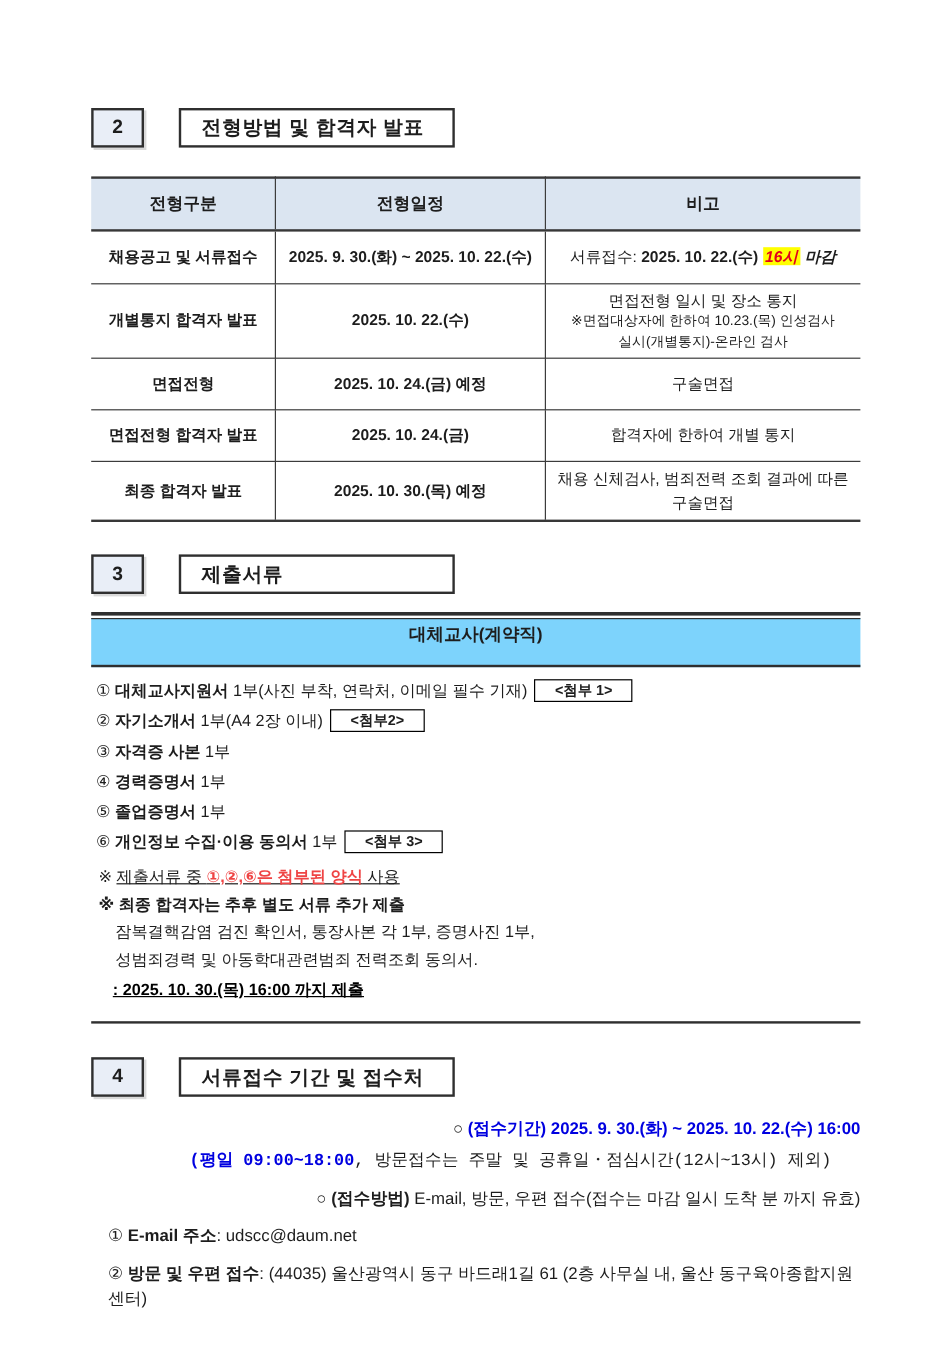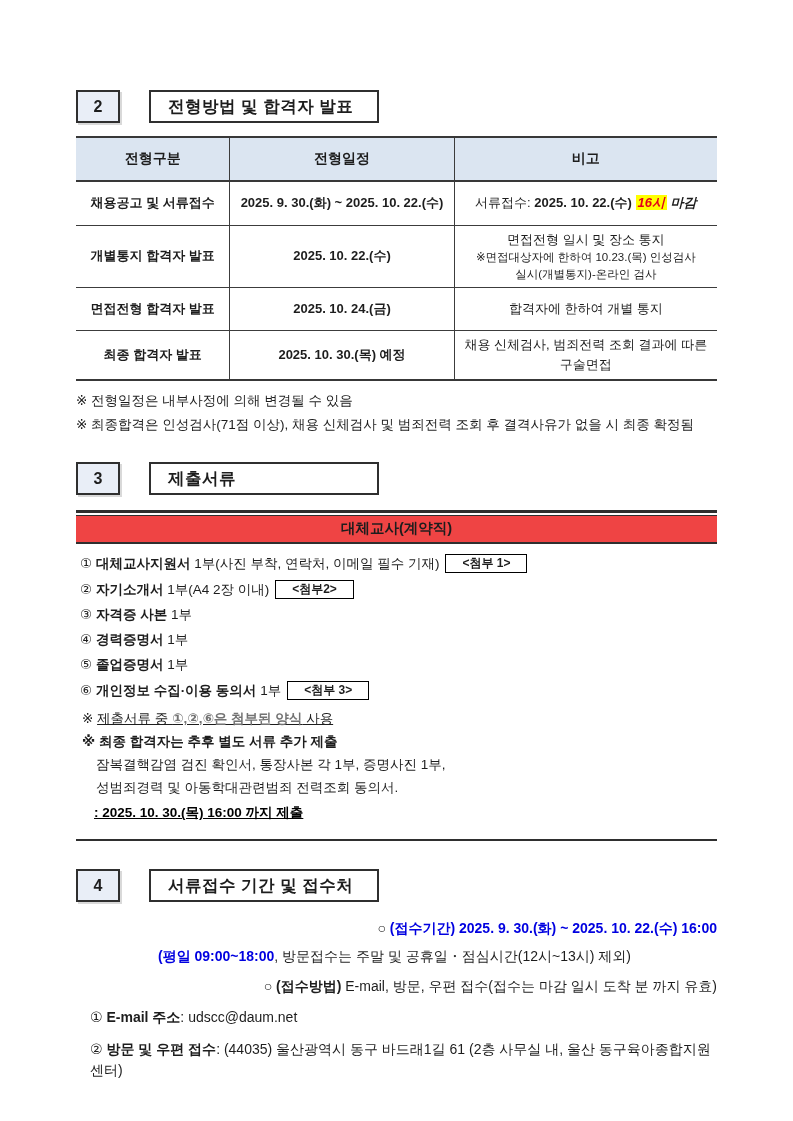--- a/index.html
+++ b/index.html
@@ -17,21 +17,21 @@
     display:flex;align-items:center;justify-content:center;
     font-weight:bold;font-size:16px;box-shadow:2px 2px 0 rgba(0,0,0,.15);
   }
   .title-box{
     width:230px;box-sizing:border-box;background:#ffffff;border:2px solid #2f2f2f;
     margin-left:29px;display:flex;align-items:center;padding-left:17px;
     font-weight:bold;font-size:16.5px;letter-spacing:.5px;
   }
 
   
-  table.sch{width:100%;border-collapse:collapse;table-layout:fixed;margin-top:13px;
+  table.sch{width:100%;border-collapse:collapse;table-layout:fixed;margin-top:24px;
     border-top:2.6px solid #383838;border-bottom:2.6px solid #383838;}
   table.sch th,table.sch td{
     border:1.4px solid #3c3c3c;border-left-width:1.4px;text-align:center;vertical-align:middle;
     font-size:13px;padding:4px 4px;box-sizing:border-box;
   }
   table.sch tr>*:first-child{border-left:none;}
   table.sch tr>*:last-child{border-right:none;}
   table.sch th{background:#dbe5f1;font-weight:bold;font-size:14px;height:44px;border-bottom:2.2px solid #383838;}
   .col-cat{width:24%;} .col-sch{width:35%;} .col-rem{width:41%;}
   td.cat{font-weight:bold;font-size:13.5px;height:44px;}
@@ -45,44 +45,44 @@
   .rem5{line-height:1.5;}
 
   .tbl-notes{margin-top:9px;font-size:13.5px;line-height:1.6;}
   .tbl-notes p{margin:0 0 2px 0;}
 
   
   .sec3{margin-top:27px;}
   .s3-box{margin-top:15px;border-bottom:2.6px solid #2f2f2f;}
   .s3-topline{height:2.6px;background:#2f2f2f;margin-bottom:2.5px;}
   .box-header{
-    background:#ef4444;border-top:1.4px solid #2f2f2f;border-bottom:2.2px solid #2f2f2f;
-    text-align:center;font-weight:bold;font-size:14.5px;padding:3px 0 4px 0;
+    background:#7dd3fc;border-top:1.4px solid #2f2f2f;border-bottom:2.2px solid #2f2f2f;
+    text-align:center;font-weight:bold;font-size:14.5px;padding:3px 0 16px 0;
   }
   .box-body{padding:10px 4px 10px 4px;font-size:13.5px;}
   .doc-item{margin:0 0 5px 0;line-height:1.5;}
   .doc-item .nm{font-weight:bold;}
   .attach{
     display:inline-block;border:1.6px solid #000;font-weight:bold;font-size:12px;
     padding:0 16px;margin-left:6px;line-height:17px;vertical-align:1px;
   }
   .note-form{margin:8px 0 3px 2px;line-height:1.5;}
   .note-form .ul{text-decoration:underline;}
-  .blue{color:#737373;}
+  .blue{color:#ef4444;}
   .note-final{margin:2px 0 3px 2px;font-weight:bold;line-height:1.5;}
   .extra{margin:0 0 2px 16px;line-height:1.55;}
   .deadline{margin:4px 0 6px 14px;font-weight:bold;color:#000000;text-decoration:underline;line-height:1.5;}
 
   
   .sec4{margin-top:28px;}
   .s4-body{margin-top:16px;font-size:14px;}
   .s4-line{margin:0 0 9px 0;line-height:1.55;text-align:right;}
   .s4-line .marker{color:#1d1d1d;font-weight:normal;}
   .s4-blue{color:#0000e0;font-weight:bold;}
-  .s4-sub{margin:-3px 0 9px 82px;line-height:1.5;}
+  .s4-sub{margin:-3px 0 9px 82px;line-height:1.5;font-family:Liberation Mono, monospace;}
   .s4-label{font-weight:bold;}
   .s4-item{margin:0 0 11px 14px;line-height:1.5;}
 </style>
 </head>
 <body>
 
 <div class="page">
 
   <section>
     <div class="sec-header">
@@ -111,37 +111,38 @@
         </tr>
         <tr class="r2">
           <td class="cat">개별통지 합격자 발표</td>
           <td class="sch-cell">2025. 10. 22.(수)</td>
           <td>
             <span class="rem-line1">면접전형 일시 및 장소 통지</span>
             <span class="rem-small">※면접대상자에 한하여 10.23.(목) 인성검사</span>
             <span class="rem-small">실시(개별통지)-온라인 검사</span>
           </td>
         </tr>
+        <tr class="r3">
+          <td class="cat">면접전형</td>
+          <td class="sch-cell">2025. 10. 24.(금) 예정</td>
+          <td>구술면접</td>
+        </tr>
         <tr class="r4">
           <td class="cat">면접전형 합격자 발표</td>
           <td class="sch-cell">2025. 10. 24.(금)</td>
           <td>합격자에 한하여 개별 통지</td>
         </tr>
         <tr class="r5">
           <td class="cat">최종 합격자 발표</td>
           <td class="sch-cell">2025. 10. 30.(목) 예정</td>
           <td class="rem5">채용 신체검사, 범죄전력 조회 결과에 따른 구술면접</td>
         </tr>
       </tbody>
     </table>
 
-    <div class="tbl-notes">
-      <p>※ 전형일정은 내부사정에 의해 변경될 수 있음</p>
-      <p>※ 최종합격은 인성검사(71점 이상), 채용 신체검사 및 범죄전력 조회 후 결격사유가 없을 시 최종 확정됨</p>
-    </div>
   </section>
 
   <section class="sec3">
     <div class="sec-header">
       <div class="num-box">3</div>
       <div class="title-box">제출서류</div>
     </div>
 
     <div class="s3-box">
       <div class="s3-topline"></div>

